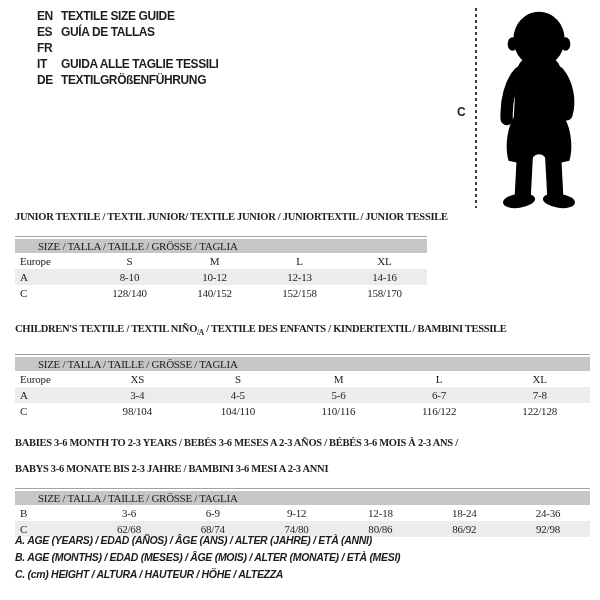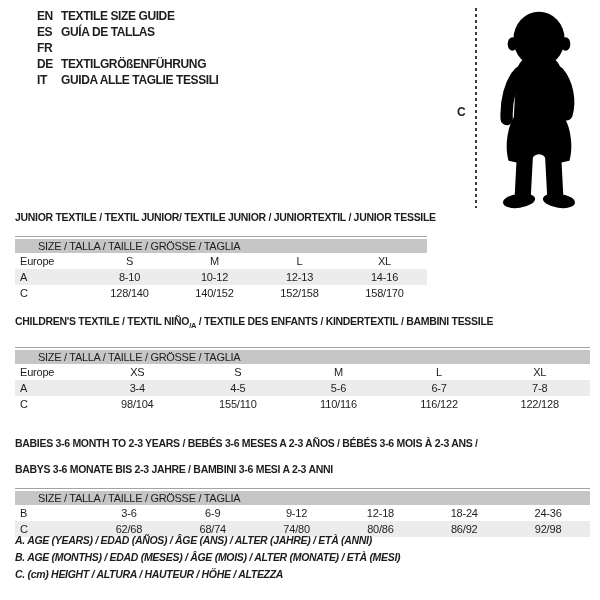--- a/index.html
+++ b/index.html
@@ -22,29 +22,29 @@
   
   .figure { position: absolute; top: 4px; left: 450px; width: 148px; height: 212px; }
   .dash-line {
     position: absolute; left: 25px; top: 4px; width: 2px; height: 200px;
     background: repeating-linear-gradient(to bottom, #3c3c3c 0px, #3c3c3c 3px, transparent 3px, transparent 6px);
   }
   .measure-label { position: absolute; left: 7px; top: 101px; font-size: 12px; font-weight: bold; }
   .baby-svg { position: absolute; left: 32px; top: 0; width: 114px; height: 212px; }
 
   
-  .size-section { position: absolute; left: 15px; }
+  .size-section { position: absolute; left: 15px; font-family: Liberation Serif, serif; }
   .sec-1 { top: 210px; width: 412px; }
   .sec-2 { top: 314px; width: 575px; }
   .sec-3 { top: 436px; width: 575px; }
   .tbl-title {
     font-size: 10.5px; font-weight: bold; letter-spacing: -0.3px;
     line-height: 14px; white-space: nowrap; margin-bottom: 12px;
   }
-  .sec-2 .tbl-title { margin-bottom: 14px; }
+  .sec-2 .tbl-title { margin-bottom: 14px; margin-top: 8px; }
   .tbl-title sub { font-size: 7.5px; vertical-align: sub; }
   .rule { height: 1px; background: #a3a3a3; margin-bottom: 2px; }
   .band {
     background: #c6c6c6; height: 14px; line-height: 14px;
     font-size: 11px; letter-spacing: -0.3px; padding-left: 23px;
     white-space: nowrap; overflow: hidden;
   }
   .trow { display: flex; height: 16px; line-height: 16px; font-size: 11px; letter-spacing: -0.2px; }
   .trow.stripe { background: #ececec; }
   .tlabel { flex: 0 0 72px; padding-left: 5px; text-align: left; }
@@ -68,26 +68,26 @@
       <span class="lang-label">TEXTILE SIZE GUIDE</span>
     </div>
     <div class="lang-row">
       <span class="lang-code">ES</span>
       <span class="lang-label">GUÍA DE TALLAS</span>
     </div>
     <div class="lang-row">
       <span class="lang-code">FR</span>
     </div>
     <div class="lang-row">
+      <span class="lang-code">IT</span>
+      <span class="lang-label">GUIDA ALLE TAGLIE TESSILI</span>
+    </div>
+    <div class="lang-row">
       <span class="lang-code">DE</span>
       <span class="lang-label">TEXTILGRÖßENFÜHRUNG</span>
-    </div>
-    <div class="lang-row">
-      <span class="lang-code">IT</span>
-      <span class="lang-label">GUIDA ALLE TAGLIE TESSILI</span>
     </div>
   </div>
 
   <div class="figure">
     <div class="dash-line"></div>
     <div class="measure-label">C</div>
     <svg class="baby-svg" viewBox="0 0 120 215" preserveAspectRatio="xMidYMid meet">
       <g fill="#000000" stroke="none">
         <ellipse cx="60" cy="33" rx="27" ry="29"></ellipse>
         <ellipse cx="32" cy="38" rx="5" ry="7"></ellipse>
@@ -147,21 +147,21 @@
       <span class="tlabel">A</span>
       <span class="tcell">3-4</span>
       <span class="tcell">4-5</span>
       <span class="tcell">5-6</span>
       <span class="tcell">6-7</span>
       <span class="tcell">7-8</span>
     </div>
     <div class="trow">
       <span class="tlabel">C</span>
       <span class="tcell">98/104</span>
-      <span class="tcell">155/110</span>
+      <span class="tcell">104/110</span>
       <span class="tcell">110/116</span>
       <span class="tcell">116/122</span>
       <span class="tcell">122/128</span>
     </div>
   </section>
 
   <section class="size-section sec-3">
     <div class="tbl-title">BABIES 3-6 MONTH TO 2-3 YEARS / BEBÉS 3-6 MESES A 2-3 AÑOS / BÉBÉS 3-6 MOIS À 2-3 ANS /</div>
     <div class="tbl-title">BABYS 3-6 MONATE BIS 2-3 JAHRE / BAMBINI 3-6 MESI A 2-3 ANNI</div>
     <div class="rule"></div>

